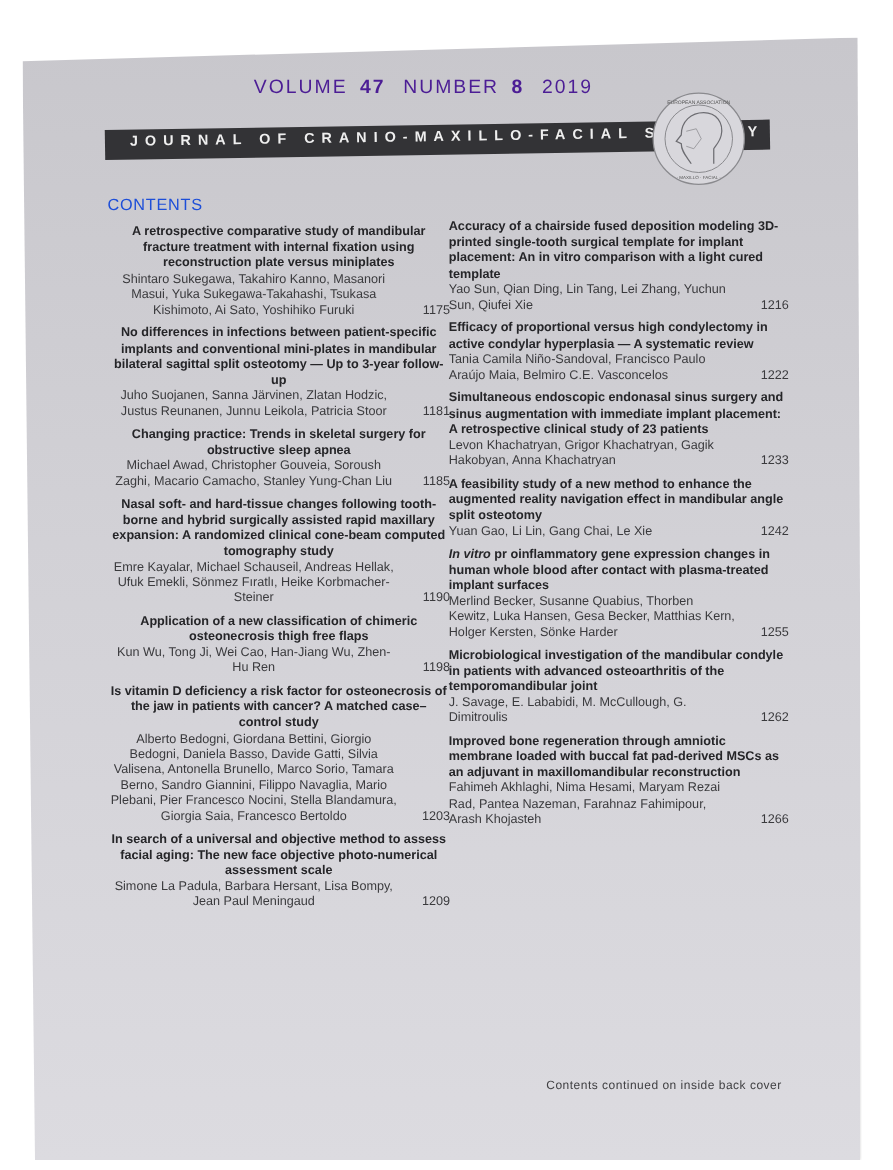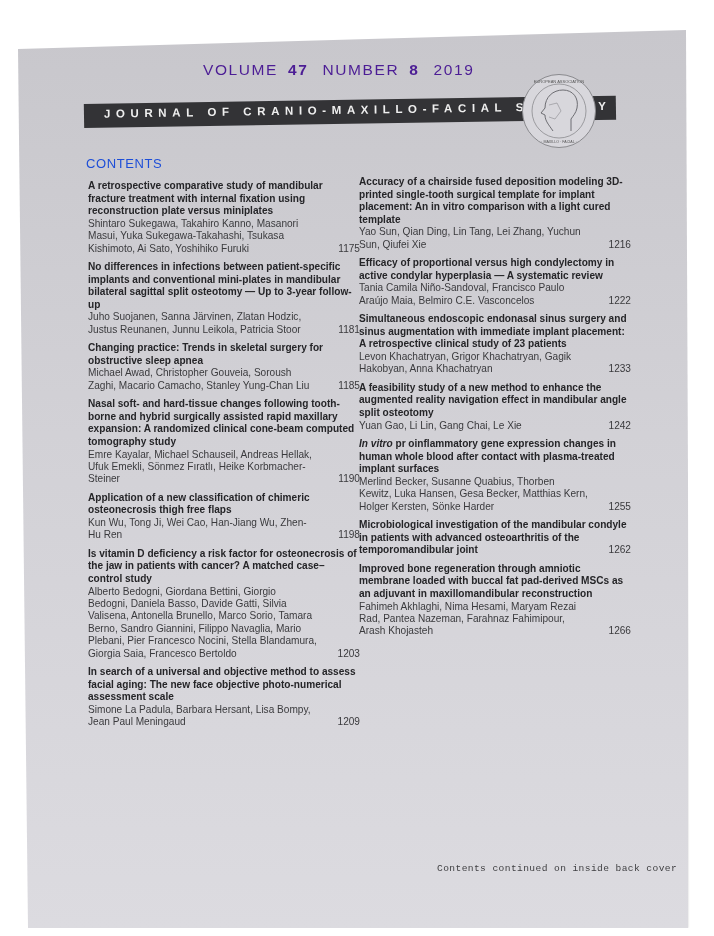--- a/index.html
+++ b/index.html
@@ -29,29 +29,29 @@
   }
   .seal {
     position: absolute; left: 522px; top: 74px; width: 72px; height: 72px; border-radius: 50%;
     background: #d8d7dc; border: 1px solid #8a8a8e;
   }
   .seal svg { position: absolute; left: 0; top: 0; }
   .contents-heading {
     position: absolute; left: 86px; top: 156px; font-size: 13px; letter-spacing: 0.6px; color: #1d4ed8;
   }
   .col { position: absolute; width: 270px; }
-  .col-left { left: 88px; top: 180px; }
+  .col-left { left: 88px; top: 180px; text-align: center; }
   .col-right { left: 359px; top: 176px; }
   .entry { position: relative; margin-bottom: 6px; }
   .entry-title { font-weight: bold; font-size: 10.1px; line-height: 12.6px; color: #252528; }
   .entry-title i { font-weight: bold; font-style: italic; }
   .entry-authors { font-size: 10.1px; line-height: 12.4px; color: #3a3a3d; padding-right: 40px; }
   .entry-page { position: absolute; right: -2px; bottom: 0; font-size: 10.1px; line-height: 12.4px; color: #3a3a3d; }
   .continued {
-    position: absolute; left: 437px; top: 863px; font-size: 9.6px; letter-spacing: 0.4px; color: #404043; font-family: Liberation Mono, monospace;
+    position: absolute; left: 437px; top: 863px; font-size: 9.6px; letter-spacing: 0.4px; color: #404043;
   }
 </style>
 </head>
 <body>
 
 <div class="page"></div>
 
 <div class="volume-line">
   <span>VOLUME</span><b style="margin-right:14px">47</b><span>NUMBER</span><b style="margin-right:14px">8</b><span>2019</span>
 </div>
@@ -131,20 +131,21 @@
     <div class="entry-authors">Yuan Gao, Li Lin, Gang Chai, Le Xie</div>
     <div class="entry-page">1242</div>
   </div>
   <div class="entry">
     <div class="entry-title"><i>In vitro</i><span> pr oinflammatory gene expression changes in human whole blood after contact with plasma-treated implant surfaces</span></div>
     <div class="entry-authors">Merlind Becker, Susanne Quabius, Thorben Kewitz, Luka Hansen, Gesa Becker, Matthias Kern, Holger Kersten, Sönke Harder</div>
     <div class="entry-page">1255</div>
   </div>
   <div class="entry">
     <div class="entry-title">Microbiological investigation of the mandibular condyle in patients with advanced osteoarthritis of the temporomandibular joint</div>
+    <div class="entry-authors">J. Savage, E. Lababidi, M. McCullough, G. Dimitroulis</div>
     <div class="entry-page">1262</div>
   </div>
   <div class="entry">
     <div class="entry-title">Improved bone regeneration through amniotic membrane loaded with buccal fat pad-derived MSCs as an adjuvant in maxillomandibular reconstruction</div>
     <div class="entry-authors">Fahimeh Akhlaghi, Nima Hesami, Maryam Rezai Rad, Pantea Nazeman, Farahnaz Fahimipour, Arash Khojasteh</div>
     <div class="entry-page">1266</div>
   </div>
 </div>
 
 <div class="continued">Contents continued on inside back cover</div>

